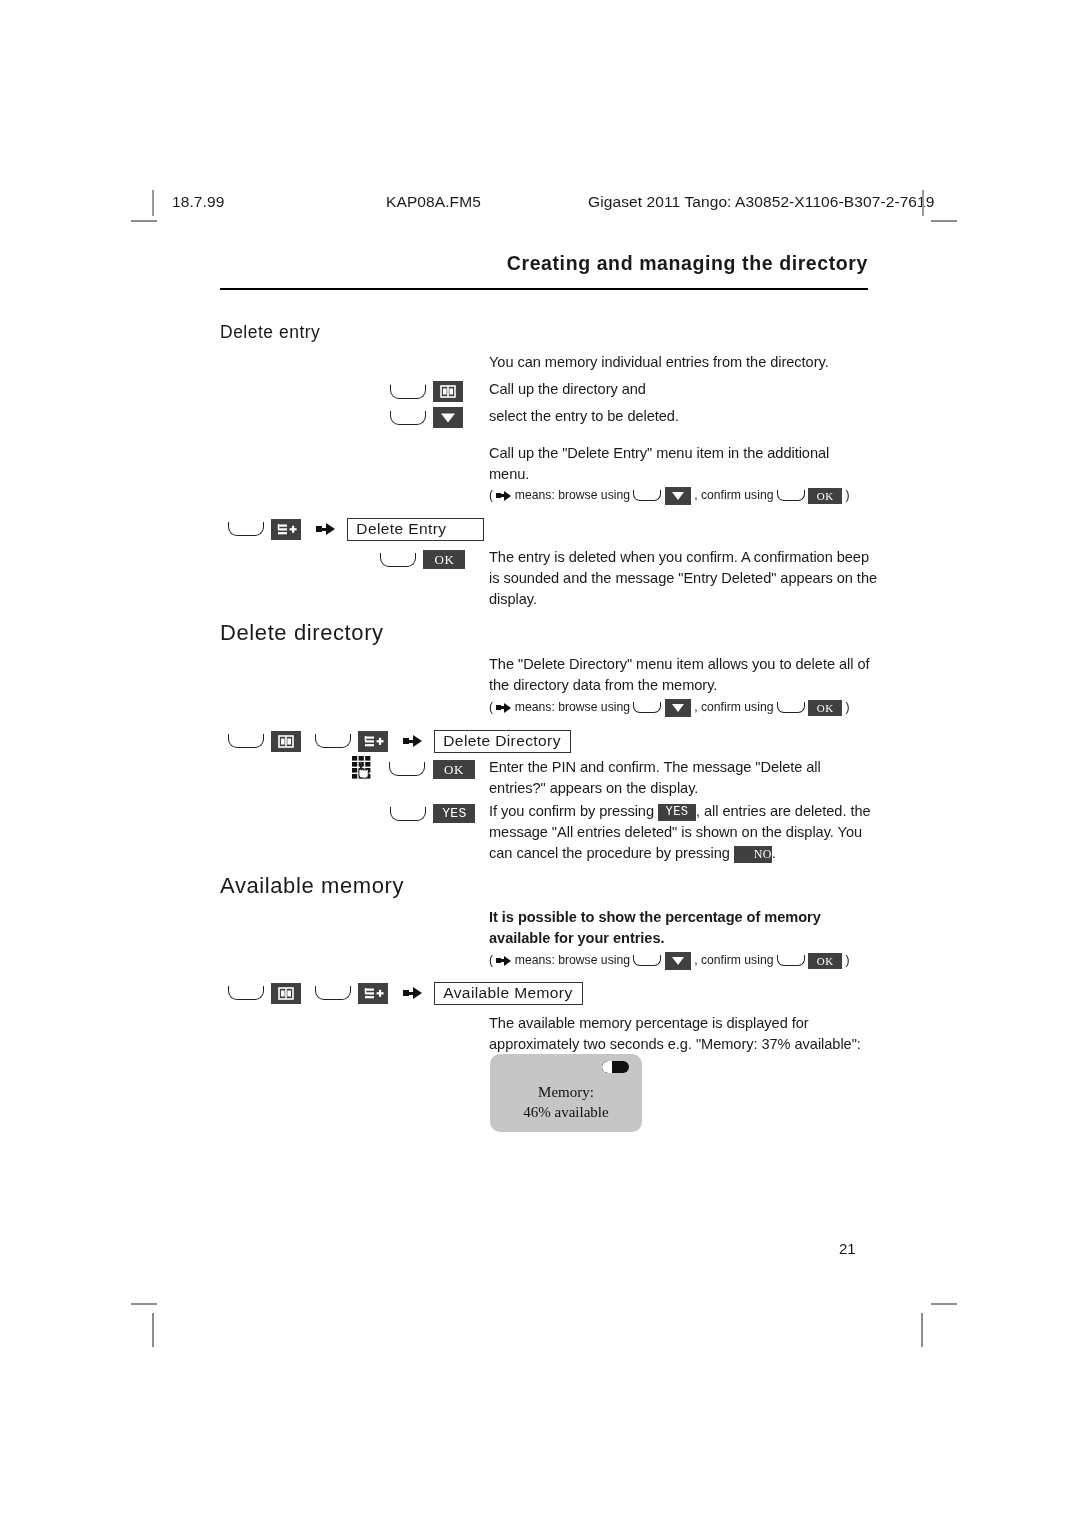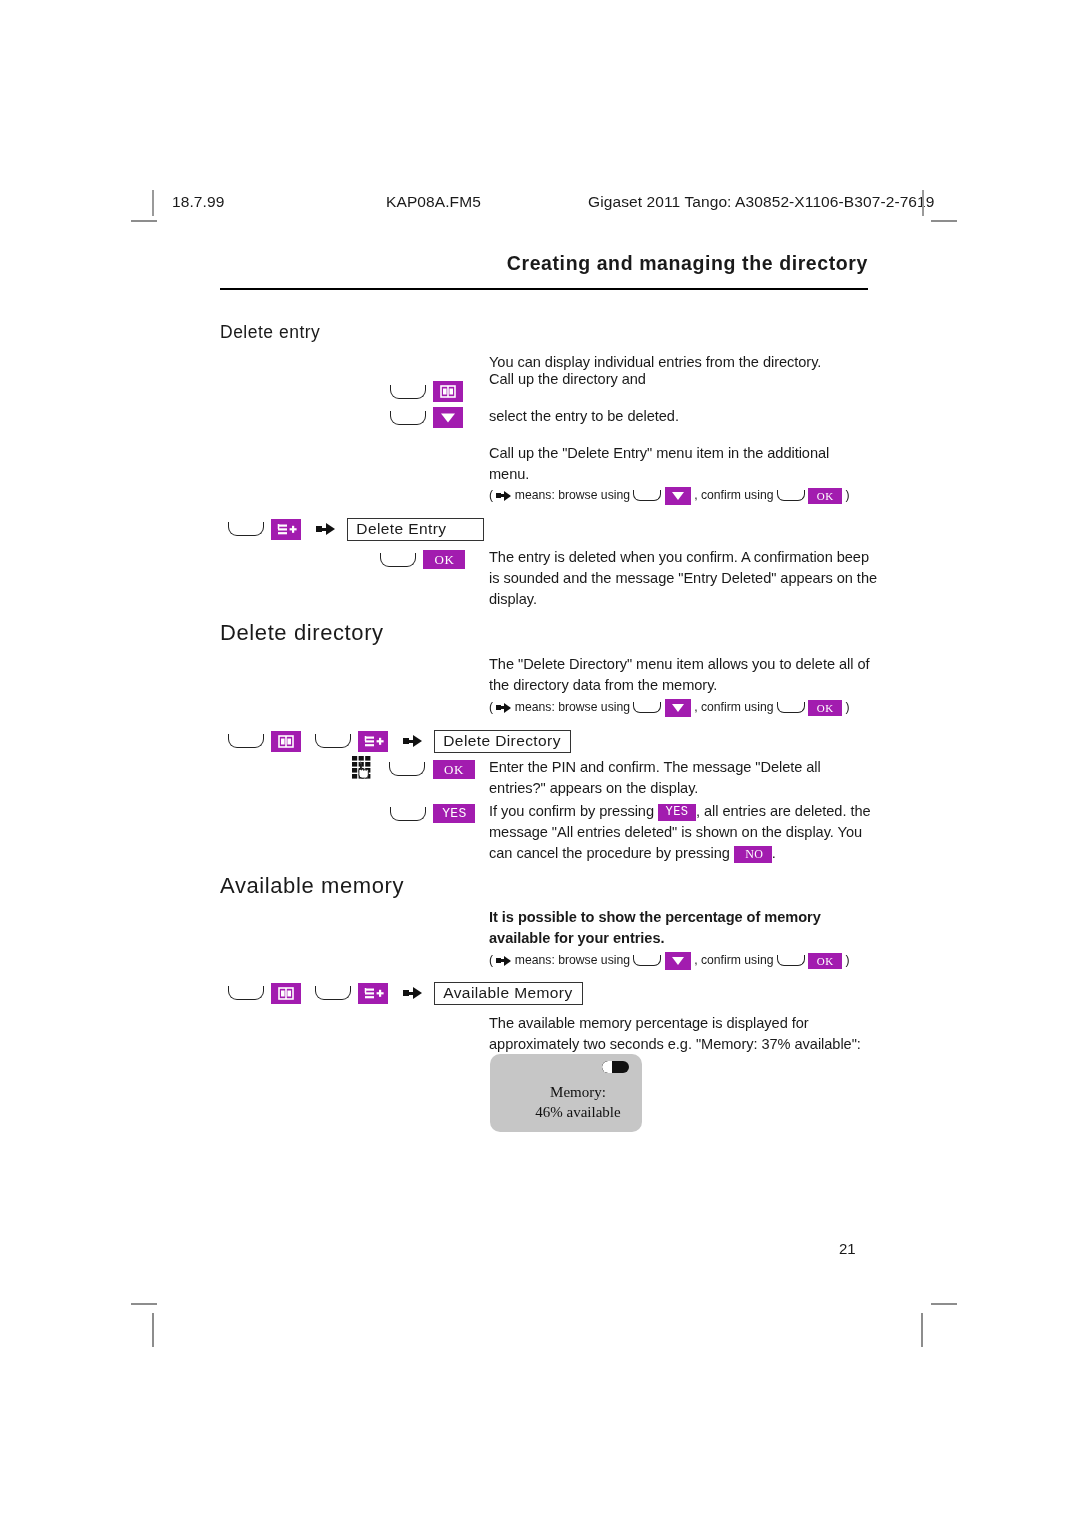--- a/index.html
+++ b/index.html
@@ -134,21 +134,21 @@
   .softkey.sm {
     width: 28px;
     height: 11px;
     border-width: 1.4px;
     border-top: none;
     border-radius: 0 0 7px 7px;
   }
 
   .graybox {
     display: inline-block;
-    background: #a21caf;
+    background: #404040;
     color: #ffffff;
     vertical-align: middle;
     text-align: center;
     box-sizing: border-box;
     position: relative;
   }
   .gb-ok {
     width: 42px;
     height: 19px;
     line-height: 19px;
@@ -175,21 +175,21 @@
     height: 17px;
     line-height: 17px;
     font-size: 12px;
   }
   .gb-no {
     width: 42px;
     height: 19px;
     line-height: 19px;
     font-family: "Liberation Serif", serif;
     font-size: 13px;
-    text-align: center;
+    text-align: right;
     padding-left: 3px;
     letter-spacing: 0.4px;
   }
   .gb-icon {
     width: 30px;
     height: 21px;
   }
   .gb-icon svg { display: block; margin: 0 auto; }
 
   
@@ -309,21 +309,20 @@
   .display .dtext {
     position: absolute;
     left: 0;
     top: 28px;
     width: 100%;
     text-align: center;
     font-family: "Liberation Serif", serif;
     font-size: 15px;
     line-height: 20px;
     color: #111;
-    padding-left: 12px;
   }
 
   
   .pageno {
     position: absolute;
     left: 820px;
     top: 1240px;
     font-size: 15px;
     margin-left: 19px;
   }
@@ -346,34 +345,34 @@
   <div class="rh-file">KAP08A.FM5</div>
   <div class="rh-prod">Gigaset 2011 Tango: A30852-X1106-B307-2-7619</div>
   <div class="rh-bar" style="left:770px;"></div>
 </div>
 
 <div class="chapter-title">Creating and managing the directory</div>
 <div class="title-rule"></div>
 
 <div class="h2" style="top:322px;">Delete entry</div>
 
-<div class="para" style="top:352px;">You can display individual entries from the directory.</div>
+<div class="para" style="top:352px;">You can memory individual entries from the directory.</div>
 
 <div class="keyrow" style="left:390px; top:381px;">
   <span class="softkey"></span>
   <span class="graybox gb-icon">
     <svg width="30" height="21" viewBox="0 0 30 21" aria-hidden="true">
       <rect x="8" y="5" width="14" height="11" fill="none" stroke="#fff" stroke-width="1.6"></rect>
       <line x1="15" y1="5" x2="15" y2="16" stroke="#fff" stroke-width="1.6"></line>
       <rect x="10" y="7.5" width="3.6" height="6" fill="#fff"></rect>
       <rect x="16.4" y="7.5" width="3.6" height="6" fill="#fff"></rect>
     </svg>
   </span>
 </div>
-<div class="para" style="top:369px;">Call up the directory and</div>
+<div class="para" style="top:379px;">Call up the directory and</div>
 
 <div class="keyrow" style="left:390px; top:407px;">
   <span class="softkey"></span>
   <span class="graybox gb-arrow"><span class="tri"></span></span>
 </div>
 <div class="para" style="top:406px;">select the entry to be deleted.</div>
 
 <div class="para" style="top:443px;">Call up the "Delete Entry" menu item in the additional menu.</div>
 
 <div class="note" style="top:486px;">

